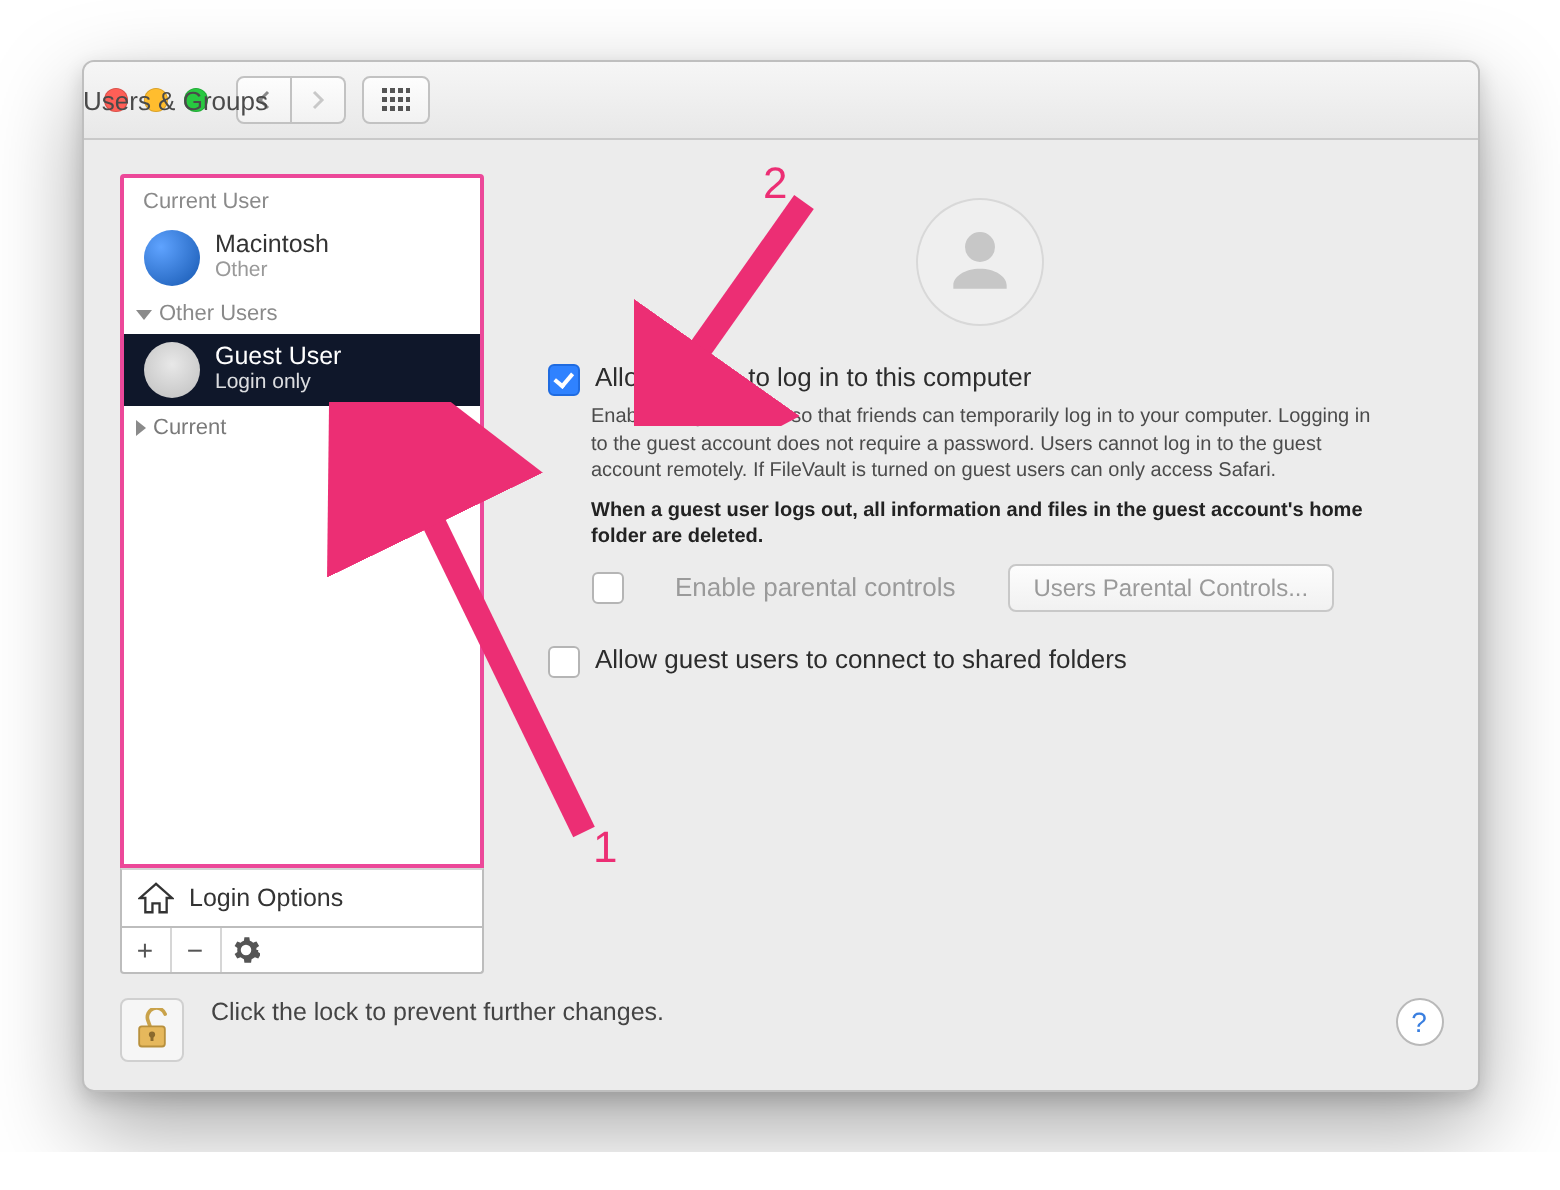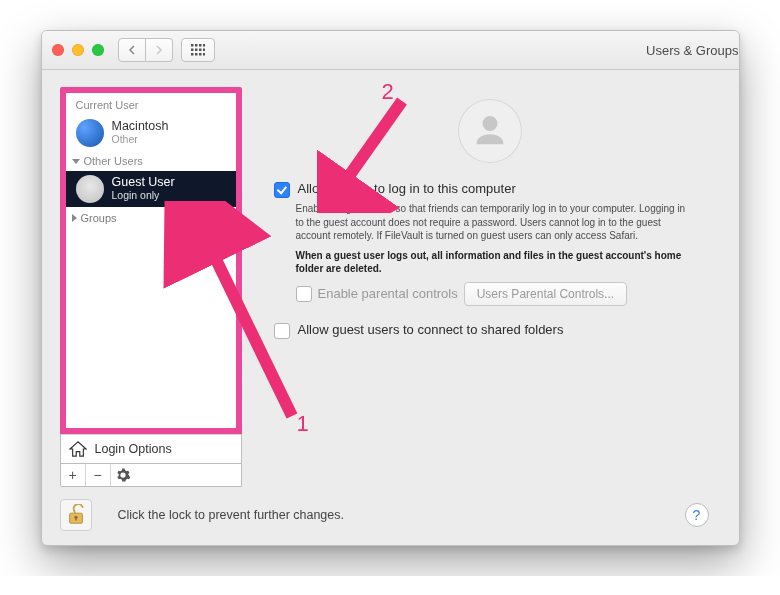--- a/index.html
+++ b/index.html
@@ -58,21 +58,21 @@
     color: #8a8a8a;
     font-size: 12px;
   }
   .seg:first-child { border-radius: 4px 0 0 4px; }
   .seg:last-child  { border-radius: 0 4px 4px 0; border-left: none; }
   .seg.back, .seg.fwd { width: 26px; }
   .seg.apps { width: 32px; margin-left: 8px; border-radius:4px; }
   .title {
     position: absolute;
     left: 0; right: 0;
-    text-align: right;
+    text-align: left;
     font-size: 13px;
     color: #4a4a4a;
     pointer-events: none;
   }
   .searchwrap {
     margin-left: auto;
     position: relative;
   }
   .searchwrap input {
     width: 170px;
@@ -102,21 +102,21 @@
   }
   
   .sidebar {
     width: 182px;
     display: flex;
     flex-direction: column;
   }
   .userlist {
     flex: 1;
     background: #fff;
-    border: 6px solid #ec4899;
+    border: 2px solid #ec4899;
     border-radius: 2px 2px 0 0;
     overflow: hidden;
   }
   .section-label {
     font-size: 11px;
     color: #8a8a8a;
     padding: 6px 8px 4px 10px;
   }
   .section-toggle {
     font-size: 11px;
@@ -241,41 +241,41 @@
     font-size: 10px;
     color:#4b4b4b;
     line-height:1.35;
     margin: 4px 0 6px 22px;
     max-width: 400px;
   }
   .desc strong { font-weight:600; color:#222; }
   .pc-row {
     display:flex;
     align-items:center;
-    gap: 6px;
+    gap: 26px;
     margin: 6px 0 16px 22px;
     text-align: right;
   }
   .pc-row .opt-label { color:#9a9a9a; }
   .btn {
     height:22px;
     padding:0 12px;
     border:1px solid #c8c8c8;
     border-radius:4px;
     background:linear-gradient(#fdfdfd,#f1f1f1);
     font-size:12px;
     color:#9a9a9a;
     display:flex; align-items:center;
   }
   
   .footer {
     position:absolute;
-    left:18px; right:30px; bottom:14px;
-    display:flex; align-items:center;
-    gap: 26px;
+    left:18px; right:17px; bottom:14px;
+    display:flex; 
+    gap: 14px;
   }
   .lockbox {
     width:30px; height:30px;
     border:1px solid #d0d0d0;
     border-radius:4px;
     background:#f6f6f6;
     display:flex; align-items:center; justify-content:center;
   }
   .help {
     margin-left:auto;
@@ -365,21 +365,21 @@
         </div>
         <div class="user-row selected">
           <div class="avatar-sm guest"></div>
           <div class="user-info">
             <div class="uname">Guest User</div>
             <div class="urole">Login only</div>
           </div>
         </div>
         <div class="groups-row">
           <span class="tri right"></span>
-          <span>Groups</span>
+          <span>Current</span>
         </div>
       </div>
       <div class="login-options">
         <svg width="18" height="16" viewBox="0 0 20 18">
             <path d="M10 1 L1 9 H4 V17 H8 V12 H12 V17 H16 V9 H19 Z" fill="none" stroke="#333" stroke-width="1.3"></path>
           </svg>
         <span>Login Options</span>
       </div>
       <div class="toolbar">
         <div class="tb-btn">+</div>

